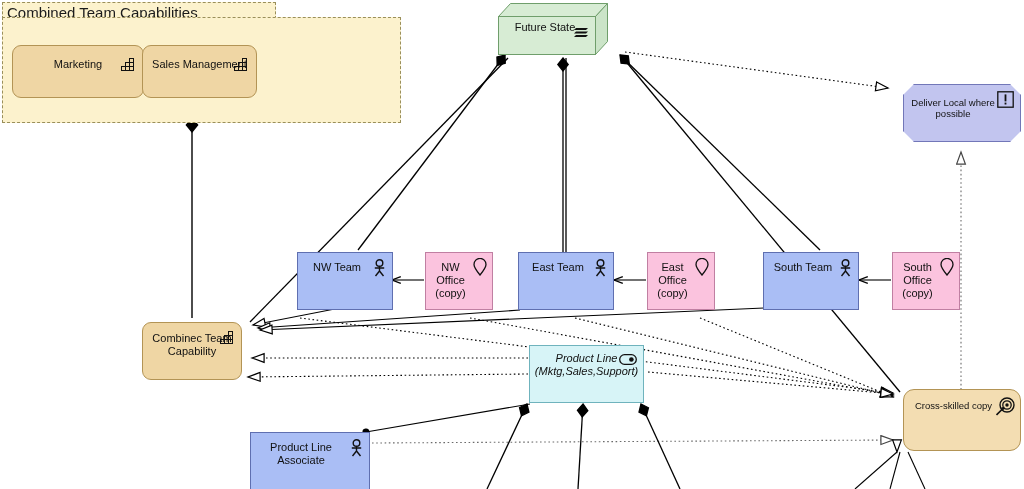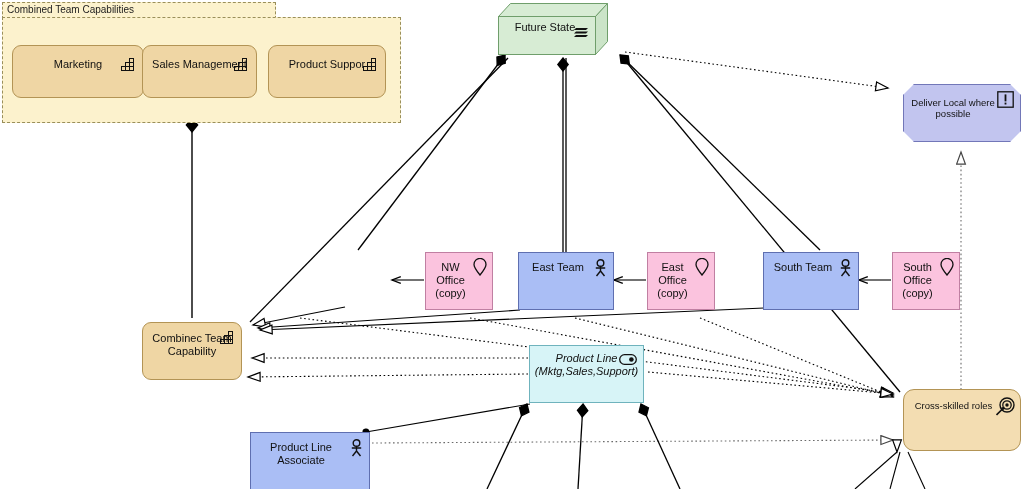--- a/index.html
+++ b/index.html
@@ -26,21 +26,21 @@
     background:#fcf2cd;
   }
   .group-tab{
     position:absolute;
     border:1px dashed #9a8f5a;
     border-bottom:none;
     background:#fcf2cd;
   }
   .group-title{
     position:absolute;
-    font-size:10px;color:#1b1b1b;
+    font-size:15px;color:#1b1b1b;
     white-space:nowrap;
     overflow:hidden;
   }
   
   .capability{
     background:#efd6a4;border:1px solid #b39455;border-radius:9px;
   }
   .motivation{
     background:#f3ddb2;border:1px solid #b39455;border-radius:11px;
   }
@@ -159,33 +159,20 @@
         <rect x="0.5" y="8.5" width="4" height="4" fill="none" stroke="#111" stroke-width="1"></rect>
         <rect x="4.5" y="8.5" width="4" height="4" fill="none" stroke="#111" stroke-width="1"></rect>
         <rect x="8.5" y="8.5" width="4" height="4" fill="none" stroke="#111" stroke-width="1"></rect>
         <rect x="4.5" y="4.5" width="4" height="4" fill="none" stroke="#111" stroke-width="1"></rect>
         <rect x="8.5" y="4.5" width="4" height="4" fill="none" stroke="#111" stroke-width="1"></rect>
         <rect x="8.5" y="0.5" width="4" height="4" fill="none" stroke="#111" stroke-width="1"></rect>
       </svg>
     </span>
   </div>
 
-  <div class="node capability" style="left:268px;top:45px;width:118px;height:53px;">
-    <div class="lbl t10" style="top:12px;">Product Suppor</div>
-    <span class="ico" style="right:7px;top:11px;">
-      <svg width="15" height="13" viewBox="0 0 15 13" xmlns="http://www.w3.org/2000/svg">
-        <rect x="0.5" y="8.5" width="4" height="4" fill="none" stroke="#111" stroke-width="1"></rect>
-        <rect x="4.5" y="8.5" width="4" height="4" fill="none" stroke="#111" stroke-width="1"></rect>
-        <rect x="8.5" y="8.5" width="4" height="4" fill="none" stroke="#111" stroke-width="1"></rect>
-        <rect x="4.5" y="4.5" width="4" height="4" fill="none" stroke="#111" stroke-width="1"></rect>
-        <rect x="8.5" y="4.5" width="4" height="4" fill="none" stroke="#111" stroke-width="1"></rect>
-        <rect x="8.5" y="0.5" width="4" height="4" fill="none" stroke="#111" stroke-width="1"></rect>
-      </svg>
-    </span>
-  </div>
 
   <div class="node" style="left:498px;top:3px;width:110px;height:52px;">
     <svg class="plateau-top" width="110" height="52" viewBox="0 0 110 52" xmlns="http://www.w3.org/2000/svg" style="left:0;top:0;">
       <polygon points="0.5,13.5 12.5,0.5 109.5,0.5 97.5,13.5" fill="#d7ecd4" stroke="#6f9e6b" stroke-width="1"></polygon>
       <polygon points="97.5,13.5 109.5,0.5 109.5,38.5 97.5,51.5" fill="#cbe4c8" stroke="#6f9e6b" stroke-width="1"></polygon>
       <rect x="0.5" y="13.5" width="97" height="38" fill="#d7ecd4" stroke="#6f9e6b" stroke-width="1"></rect>
     </svg>
     <div class="lbl t10" style="top:18px;left:6px;right:22px;">Future State</div>
     <span class="ico" style="left:76px;top:20px;">
       <svg width="15" height="10" viewBox="0 0 15 10" xmlns="http://www.w3.org/2000/svg">
@@ -200,20 +187,29 @@
     <div class="lbl t95" style="top:12px;left:6px;right:24px;">Deliver Local where possible</div>
   </div>
   <span class="ico" style="left:997px;top:91px;">
     <svg width="17" height="17" viewBox="0 0 17 17" xmlns="http://www.w3.org/2000/svg">
       <rect x="0.8" y="0.8" width="15.4" height="15.4" fill="none" stroke="#111" stroke-width="1.3"></rect>
       <rect x="7.6" y="3.4" width="1.8" height="7" fill="#111"></rect>
       <rect x="7.6" y="11.6" width="1.8" height="1.9" fill="#111"></rect>
     </svg>
   </span>
 
+  <div class="node actor" style="left:297px;top:252px;width:96px;height:58px;">
+    <div class="lbl t10" style="top:8px;left:2px;right:18px;">NW Team</div>
+    <span class="ico" style="right:6px;top:6px;">
+      <svg width="13" height="18" viewBox="0 0 13 18" xmlns="http://www.w3.org/2000/svg">
+        <circle cx="6.5" cy="4" r="3.3" fill="none" stroke="#111" stroke-width="1.4"></circle>
+        <path d="M6.5,7.4 L6.5,12 M1.8,9 L11.2,9 M6.5,12 L2.5,17 M6.5,12 L10.5,17" fill="none" stroke="#111" stroke-width="1.4"></path>
+      </svg>
+    </span>
+  </div>
 
   <div class="node actor" style="left:518px;top:252px;width:96px;height:58px;">
     <div class="lbl t10" style="top:8px;left:2px;right:18px;">East Team</div>
     <span class="ico" style="right:6px;top:6px;">
       <svg width="13" height="18" viewBox="0 0 13 18" xmlns="http://www.w3.org/2000/svg">
         <circle cx="6.5" cy="4" r="3.3" fill="none" stroke="#111" stroke-width="1.4"></circle>
         <path d="M6.5,7.4 L6.5,12 M1.8,9 L11.2,9 M6.5,12 L2.5,17 M6.5,12 L10.5,17" fill="none" stroke="#111" stroke-width="1.4"></path>
       </svg>
     </span>
   </div>
@@ -283,21 +279,21 @@
     <div class="lbl t10" style="top:8px;left:2px;right:20px;">Product Line Associate</div>
     <span class="ico" style="right:6px;top:6px;">
       <svg width="13" height="18" viewBox="0 0 13 18" xmlns="http://www.w3.org/2000/svg">
         <circle cx="6.5" cy="4" r="3.3" fill="none" stroke="#111" stroke-width="1.4"></circle>
         <path d="M6.5,7.4 L6.5,12 M1.8,9 L11.2,9 M6.5,12 L2.5,17 M6.5,12 L10.5,17" fill="none" stroke="#111" stroke-width="1.4"></path>
       </svg>
     </span>
   </div>
 
   <div class="node motivation" style="left:903px;top:389px;width:118px;height:62px;">
-    <div class="lbl t95" style="top:10px;left:5px;right:22px;">Cross-skilled roles</div>
+    <div class="lbl t95" style="top:10px;left:5px;right:22px;">Cross-skilled copy</div>
     <span class="ico" style="right:5px;top:7px;">
       <svg width="19" height="19" viewBox="0 0 19 19" xmlns="http://www.w3.org/2000/svg">
         <circle cx="11" cy="8" r="7" fill="none" stroke="#111" stroke-width="1.4"></circle>
         <circle cx="11" cy="8" r="4.2" fill="none" stroke="#111" stroke-width="1.3"></circle>
         <circle cx="11" cy="8" r="1.7" fill="#111"></circle>
         <path d="M0.5,18 L8,10.5" stroke="#111" stroke-width="1.6"></path>
         <polygon points="8.6,9.8 5.2,10.4 8,13.2" fill="#111"></polygon>
       </svg>
     </span>
   </div>

